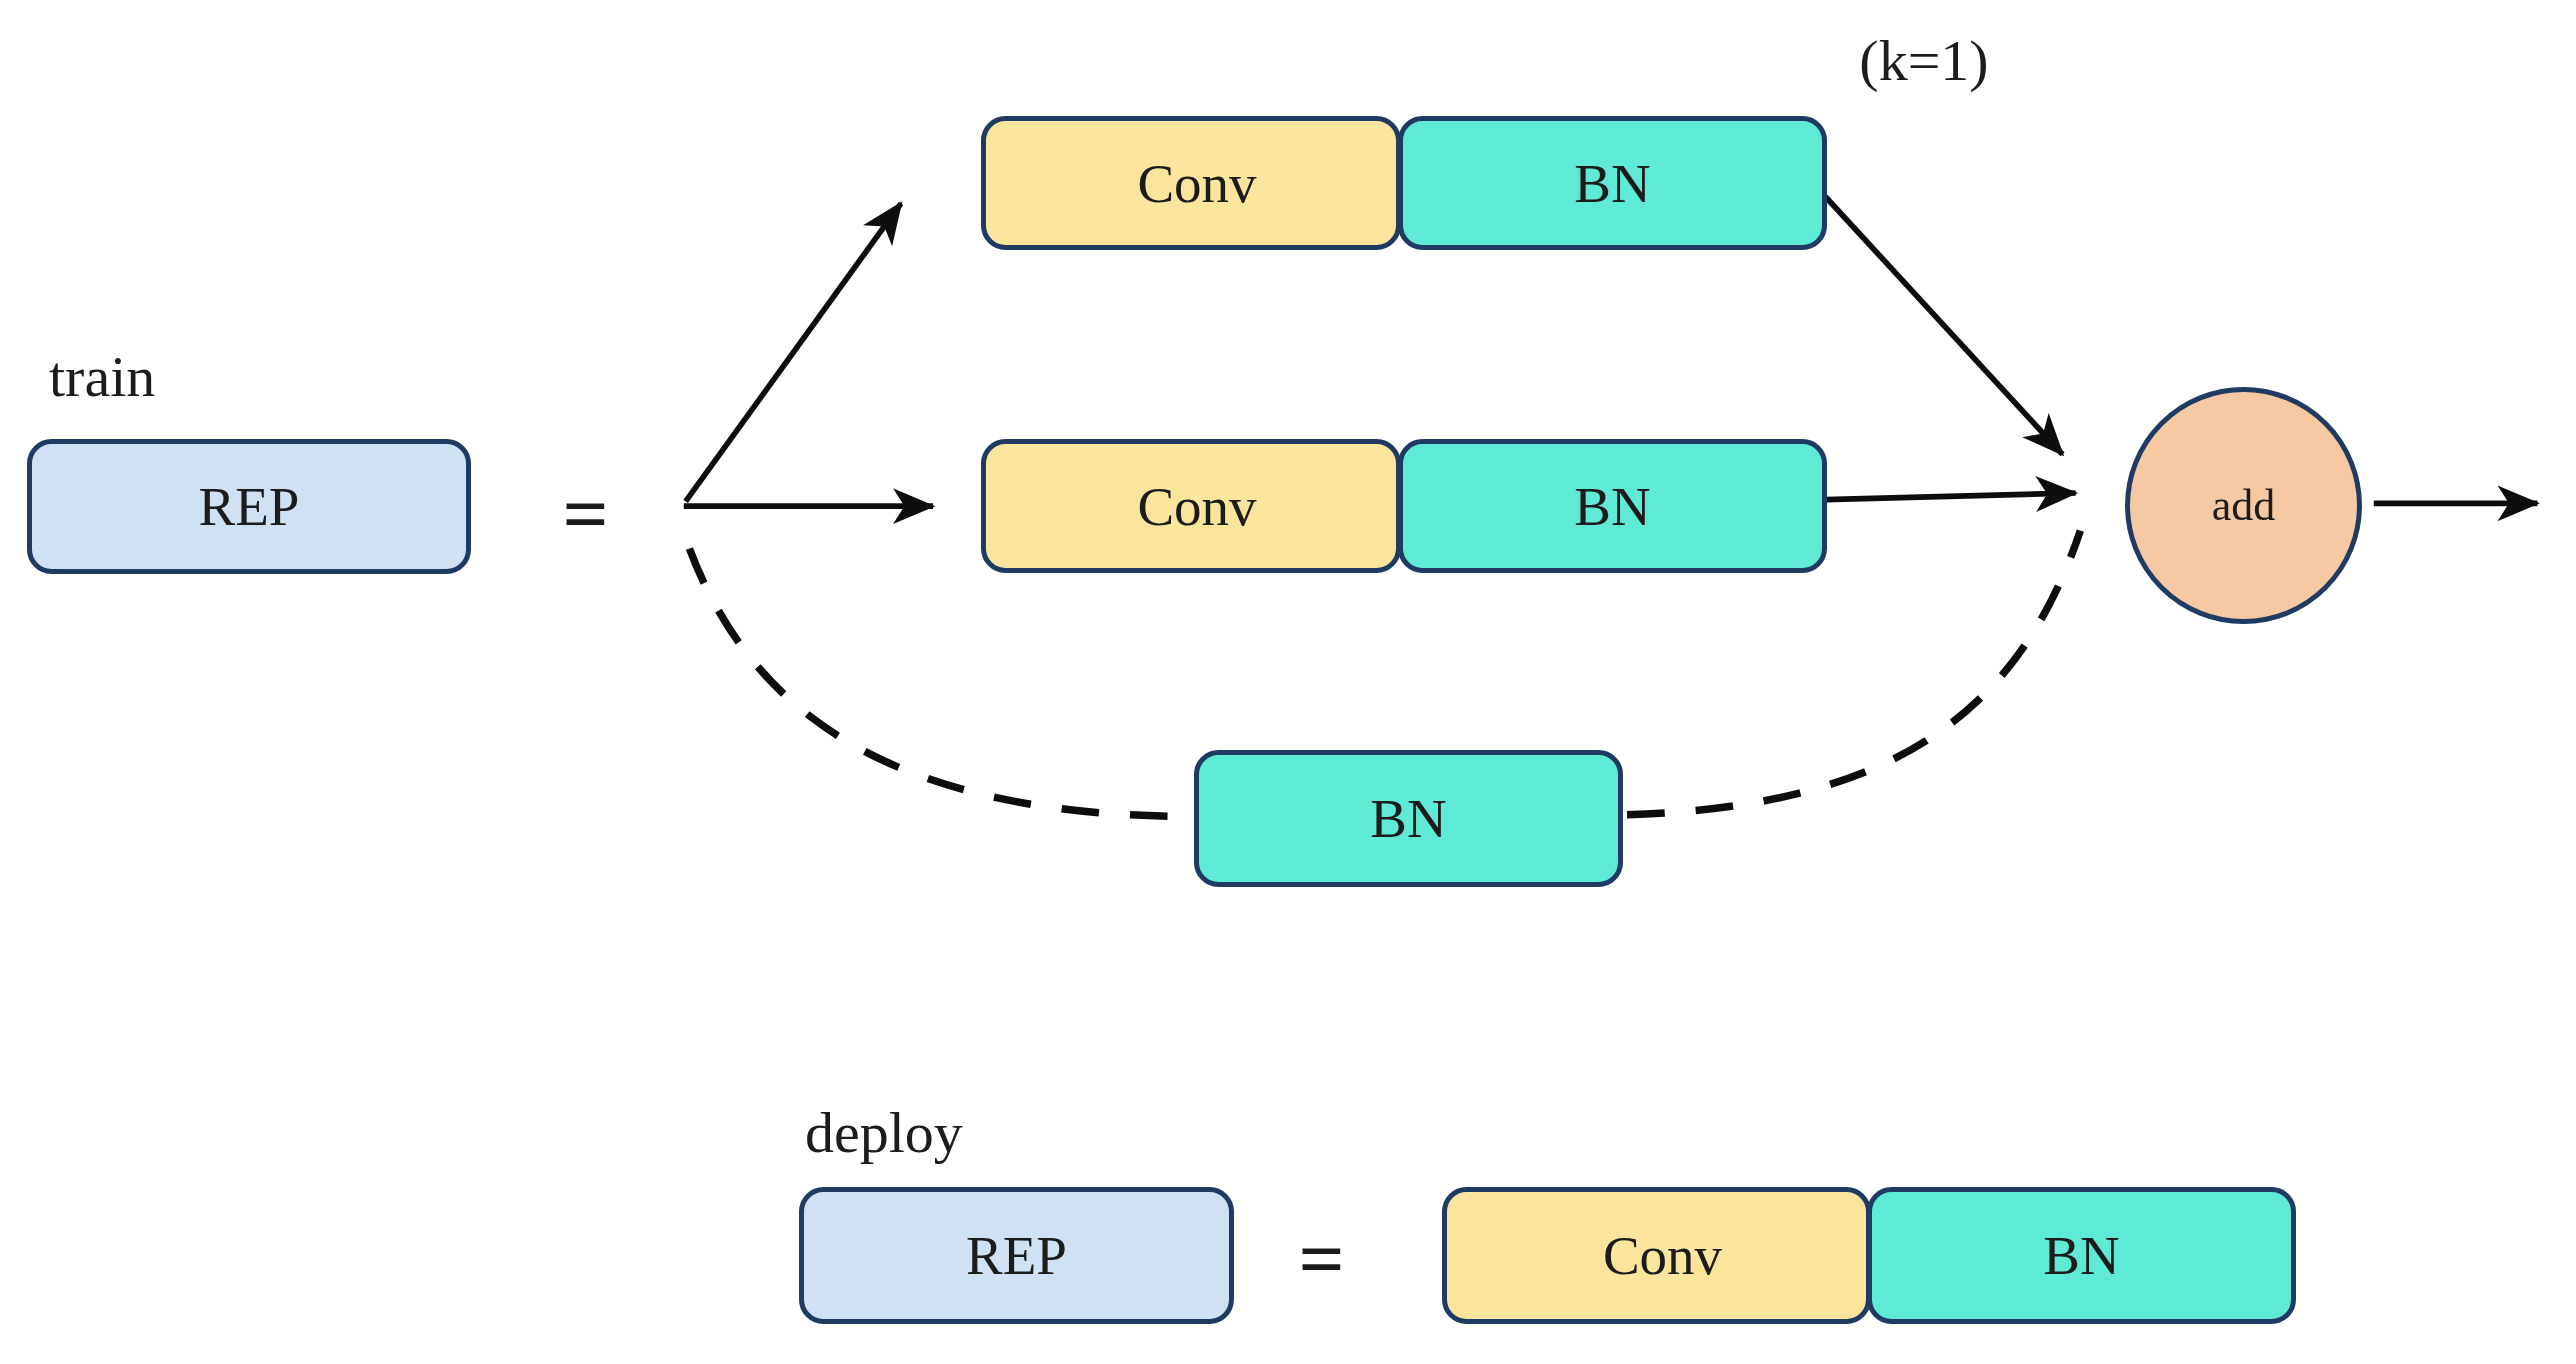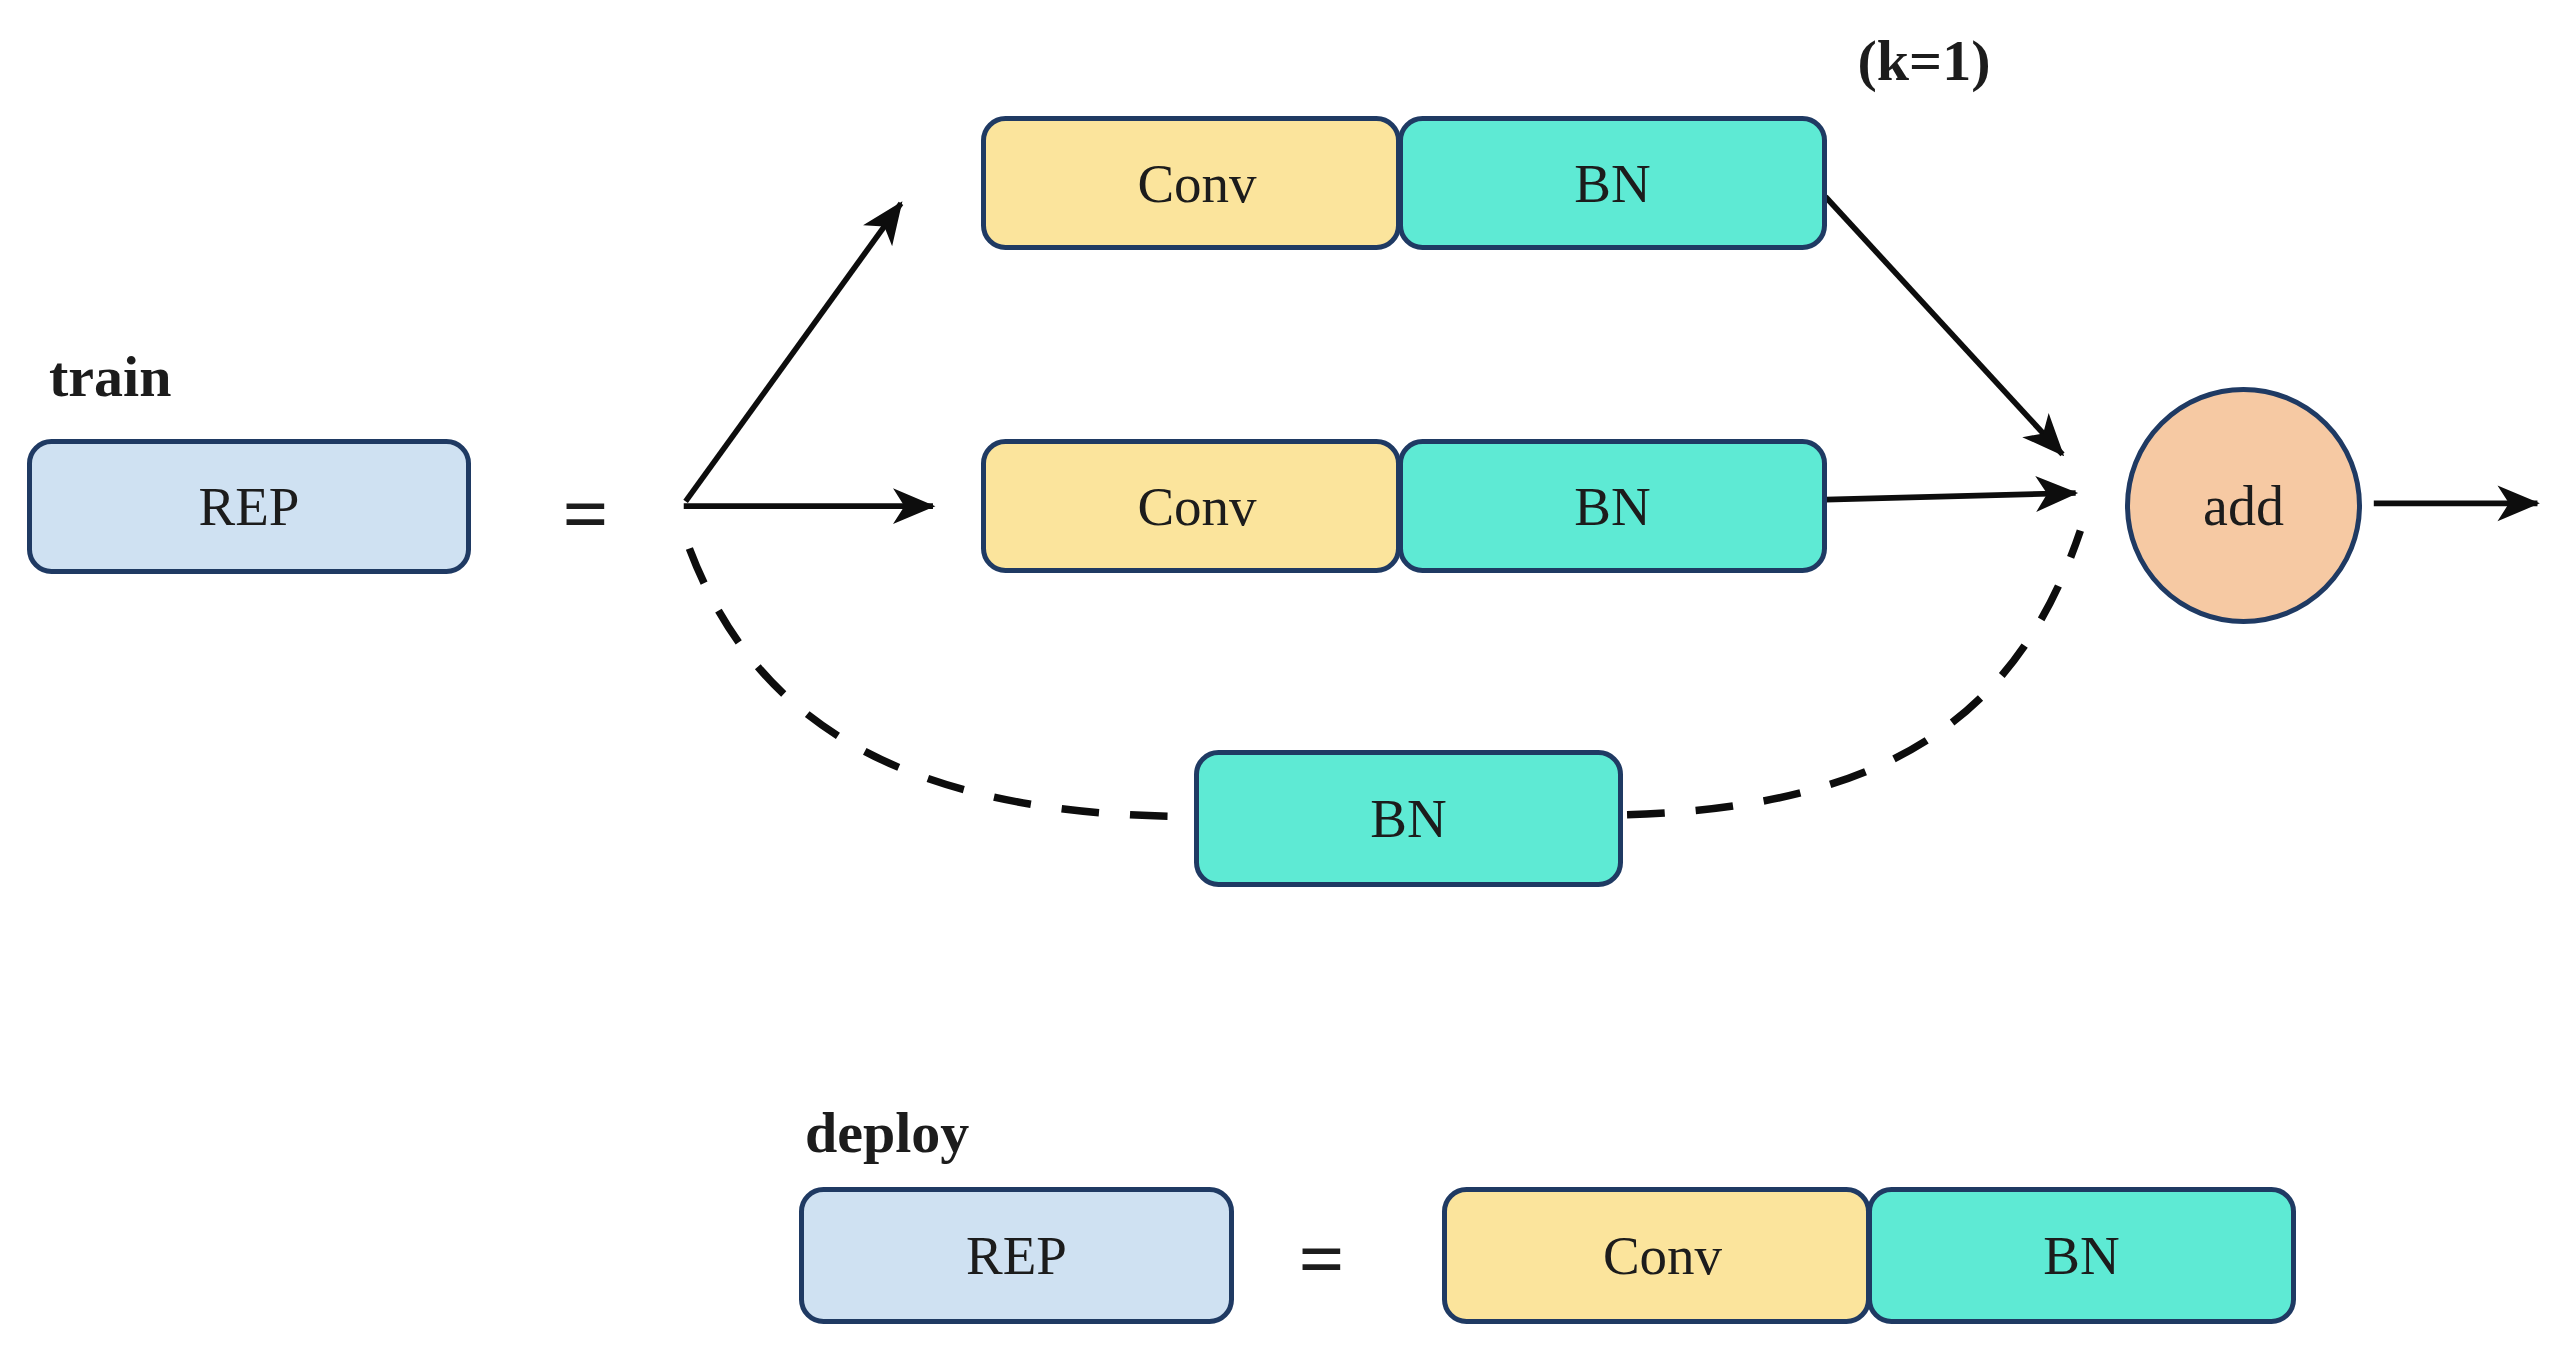--- a/index.html
+++ b/index.html
@@ -38,32 +38,31 @@
   .box.fill-green  { background: #5eead4; }
   .circle {
     position: absolute;
     box-sizing: border-box;
     border: 5.6px solid #1f3a63;
     border-radius: 50%;
     background: #f6c9a3;
     display: flex;
     align-items: center;
     justify-content: center;
-    font-size: 56px;
+    font-size: 44px;
     line-height: 1;
   }
   .lbl {
     position: absolute;
     display: flex;
     align-items: center;
     justify-content: center;
     font-size: 58px;
     line-height: 1;
     white-space: nowrap;
-    font-weight: bold;
   }
   .lbl.left-align { justify-content: flex-start; }
   .equals {
     position: absolute;
     display: flex;
     align-items: center;
     justify-content: center;
     font-size: 81px;
     font-weight: bold;
     line-height: 1;

